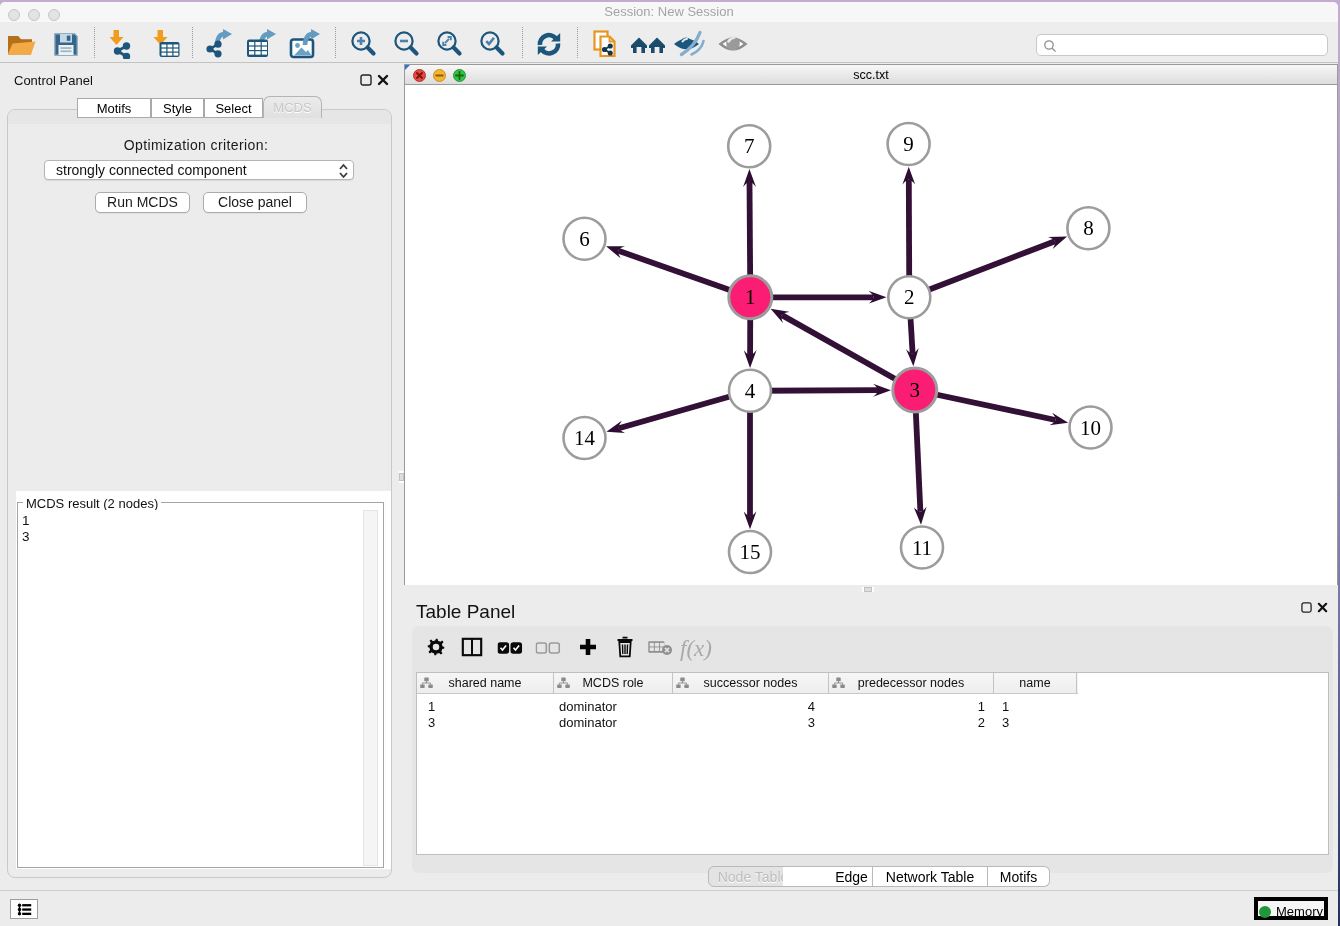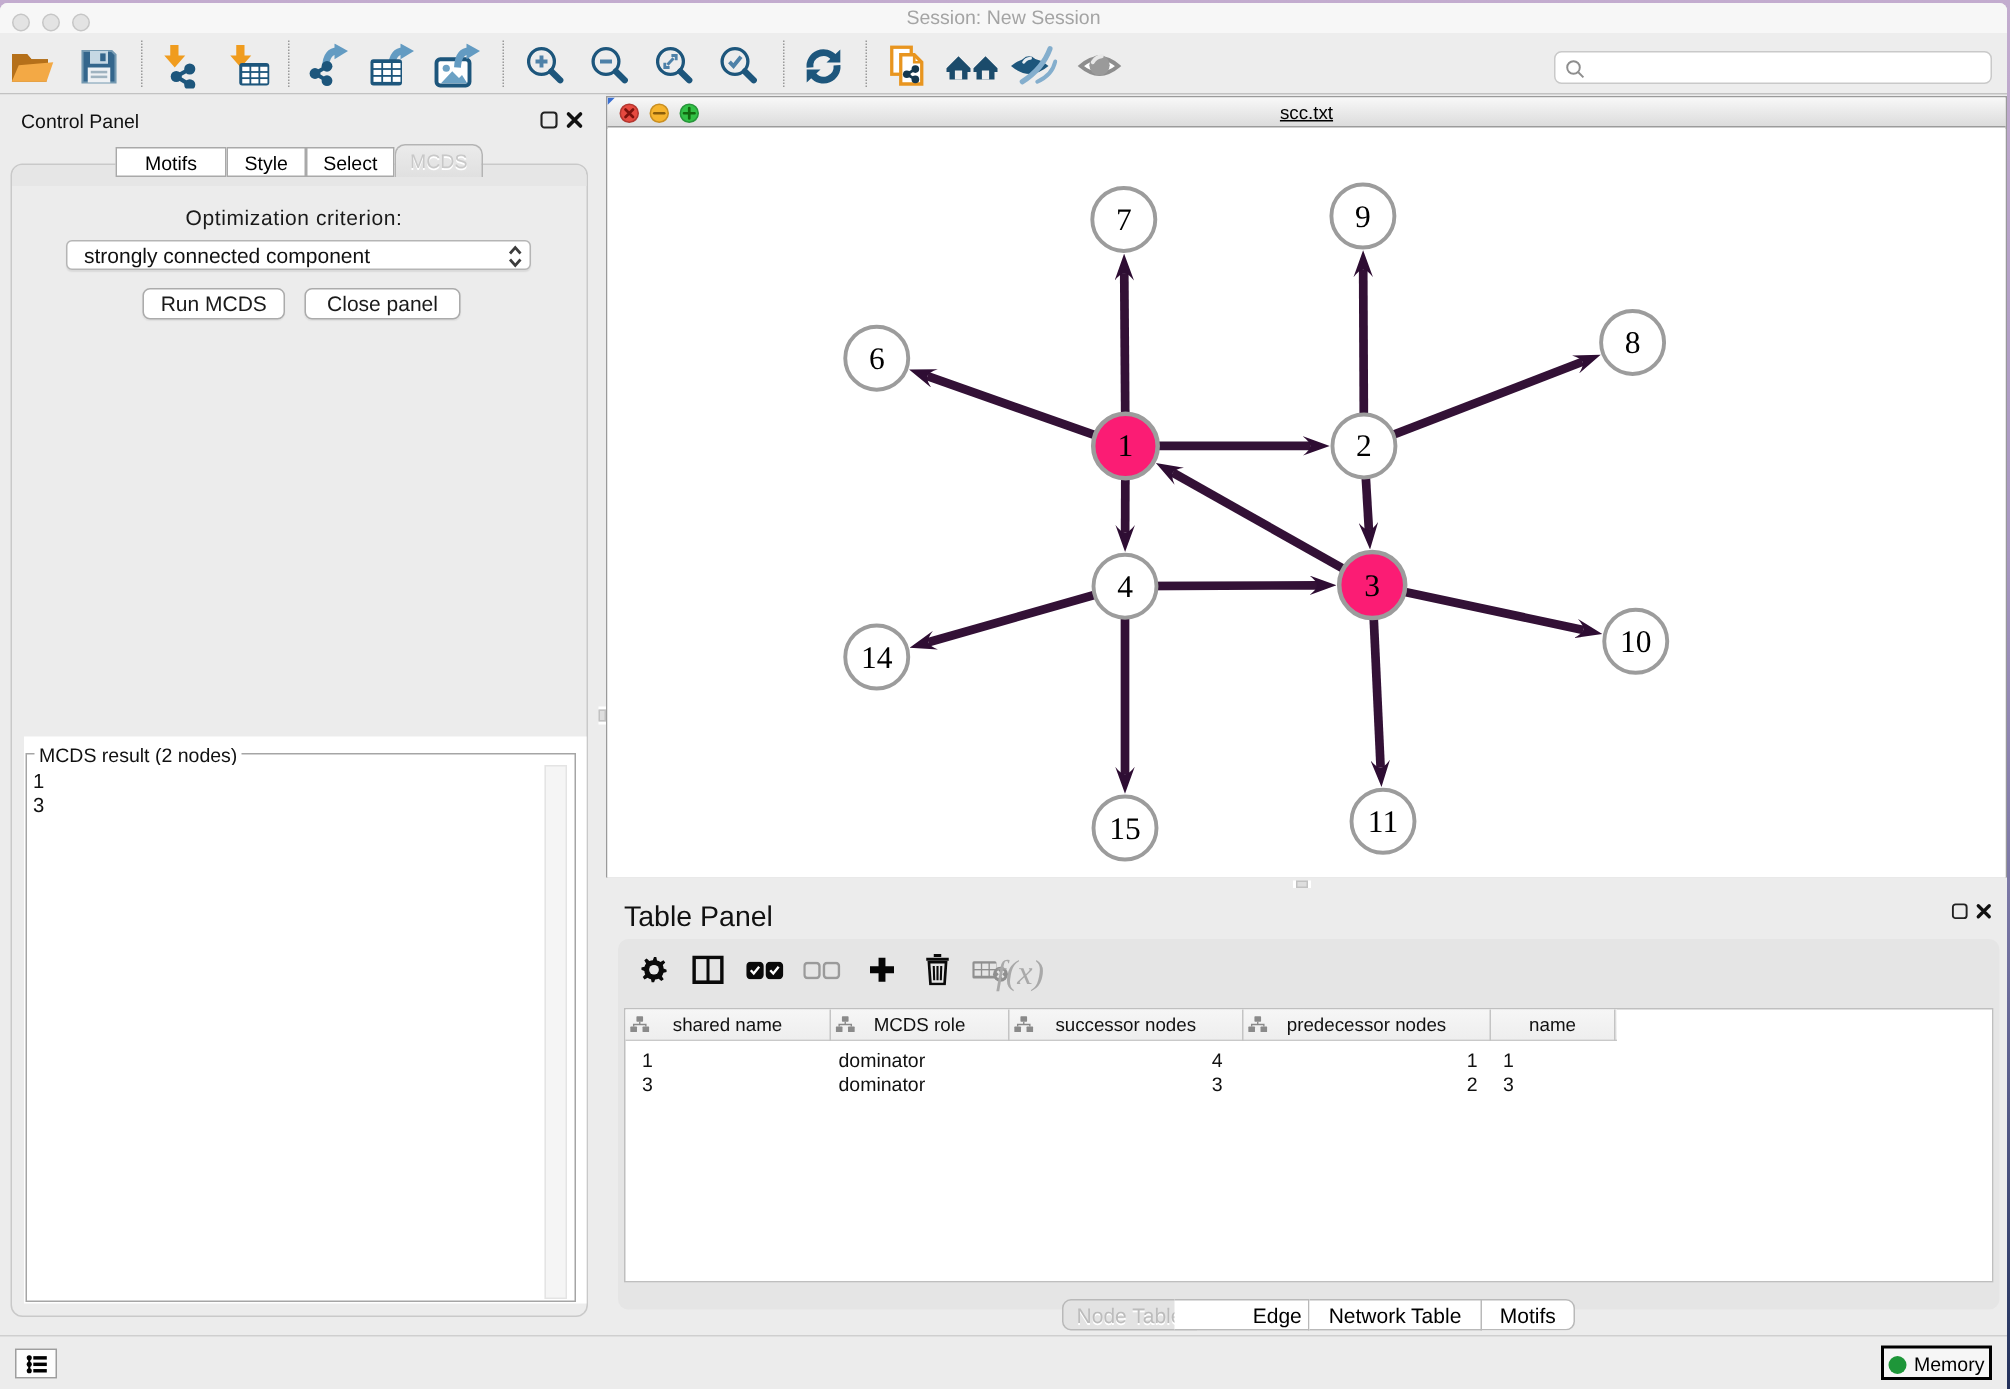--- a/index.html
+++ b/index.html
@@ -35,42 +35,42 @@
 #fs-legend { position:absolute; left:5px; top:-7px; background:#fff; padding:0 3px; font-size:13px; color:#111; }
 #fs-white { position:absolute; left:1px; top:7px; right:1px; bottom:1px; background:#fff; }
 #fs-white .txt { position:absolute; left:3px; top:3px; font-size:13.5px; color:#111; line-height:16px; }
 #fs-scroll { position:absolute; right:4px; top:0px; width:15px; height:100%; background:#f5f5f5; border:1px solid #e4e4e4; }
 
 #vsplit { position:absolute; left:392px; top:61px; width:12px; height:827px; background:#ececec; }
 #vsplit .dimple { position:absolute; left:7px; top:410px; width:5px; height:8px; background:#dedede; border:1px solid #c2c2c2; box-shadow:0 -2px 0 #fff, 0 2px 0 #fff; }
 
 #netwin { position:absolute; left:404px; top:62px; width:934px; height:522px; border:1px solid #9a9a9a; background:#fff; }
 #net-titlebar { position:absolute; left:0; top:0; width:100%; height:20px; background:linear-gradient(#f8f8f8,#dcdcdc); border-bottom:1px solid #9b9b9b; }
-#net-title { position:absolute; width:100%; top:3px; text-align:center; font-size:12.5px; color:#000;text-decoration:underline; }
+#net-title { position:absolute; width:100%; top:3px; text-align:center; font-size:12.5px; color:#000; }
 .mac { position:absolute; top:4px; width:13px; height:13px; border-radius:50%; }
 #net-canvas { position:absolute; left:0; top:21px; width:932px; height:499px; background:#fff; overflow:hidden; }
 #hsplit { position:absolute; left:404px; top:583px; width:934px; height:12px; background:#ececec; }
 #hsplit .dimple { position:absolute; left:460px; top:2px; width:8px; height:5px; background:#dedede; border:1px solid #c2c2c2; box-shadow:-2px 0 0 #fff, 2px 0 0 #fff; }
 
 #tpanel { position:absolute; left:398px; top:595px; width:940px; height:293px; background:#ececec; }
 #tp-title { position:absolute; left:18px; top:4px; font-size:19px; color:#111; }
 #tp-sub { position:absolute; left:14px; top:29px; width:921px; height:247px; background:#e5e5e5; border-radius:7px; }
 #tp-toolbar { position:absolute; left:18px; top:31px; right:10px; height:42px; }
 #tp-table { position:absolute; left:18px; top:75px; width:913px; height:183px; background:#fff; border:1px solid #bfbfbf; }
 #tp-header { position:absolute; left:0; top:0; width:661px; height:21px; background:linear-gradient(#f6f6f6,#eeeeee); border-bottom:1px solid #c9c9c9; font-size:12.5px; color:#111; }
 #tp-header .col { position:absolute; top:0; height:21px; border-right:1px solid #c4c4c4; text-align:center; line-height:20px; }
 .row { position:absolute; font-size:13px; color:#111; height:16px; }
 
 #btabs { position:absolute; left:295px; top:269px; height:22px; font-size:14px; }
 .btab { position:absolute; top:0; height:21px; background:#fff; border:1px solid #b9b9b9; text-align:center; line-height:20px; color:#000; }
 .btab.sel { background:#e3e3e3; color:#bcbcbc; text-shadow:0 1px 0 #fff; }
 
 #statusbar { position:absolute; left:0; top:888px; width:100%; height:36px; background:#ececec; border-top:1px solid #cfcfcf; }
 #list-btn { position:absolute; left:10px; top:8px; width:28px; height:20px; background:#fdfdfd; border:1px solid #9e9e9e; }
-#mem-btn { position:absolute; right:10px; top:6px; width:74px; height:23px; background:#f6f6f6; border:2px solid #000000; font-size:13px; color:#000; line-height:21px; text-align:center; }
+#mem-btn { position:absolute; right:10px; top:6px; width:74px; height:23px; background:#f6f6f6; border:4px solid #000000; font-size:13px; color:#000; line-height:21px; text-align:center; }
 svg.icon { display:block; }
 </style>
 </head>
 <body>
 <div id="win">
   <div id="titlebar">
     <div class="tl t1"></div>
       <div class="tl t2"></div>
       <div class="tl t3"></div>
     <div id="title-text">Session: New Session</div>
@@ -412,21 +412,21 @@
             <rect x="0.8" y="2.8" width="16" height="11.5" rx="1" fill="#8f8f8f"></rect>
             <rect x="2.2" y="4.4" width="4.2" height="3.6" fill="#e5e5e5"></rect>
             <rect x="7.3" y="4.4" width="4.2" height="3.6" fill="#e5e5e5"></rect>
             <rect x="12.4" y="4.4" width="4.2" height="3.6" fill="#e5e5e5"></rect>
             <rect x="2.2" y="8.9" width="4.2" height="3.6" fill="#e5e5e5"></rect>
             <rect x="7.3" y="8.9" width="4.2" height="3.6" fill="#e5e5e5"></rect>
             <rect x="12.4" y="8.9" width="4.2" height="3.6" fill="#e5e5e5"></rect>
             <circle cx="19.5" cy="11.5" r="5" fill="#8f8f8f"></circle>
             <path d="M17.4 9.4 L21.6 13.6 M21.6 9.4 L17.4 13.6" stroke="#e5e5e5" stroke-width="1.5"></path>
           </svg></div>
-        <div style="position:absolute; left:264px; top:50%; transform:translate(-50%,-50%);text-align:center;">
+        <div style="position:absolute; left:280px; top:50%; transform:translate(-50%,-50%);text-align:center;">
           <div style="font-family:'Liberation Serif',serif; font-style:italic; font-size:23px; color:#a9a9a9;">f(x)</div>
         </div>
       </div>
     <div id="tp-table">
       <div id="tp-header">
         <div class="col" style="left:0; width:137px;"><svg style="position:absolute; left:3px; top:4px;" width="13" height="12" viewBox="0 0 14 13">
               <g fill="#8a8a8a">
                 <rect x="4.6" y="0.5" width="4.8" height="4" rx="0.5"></rect>
                 <rect x="0.2" y="8" width="4.8" height="4" rx="0.5"></rect>
                 <rect x="9" y="8" width="4.8" height="4" rx="0.5"></rect>

